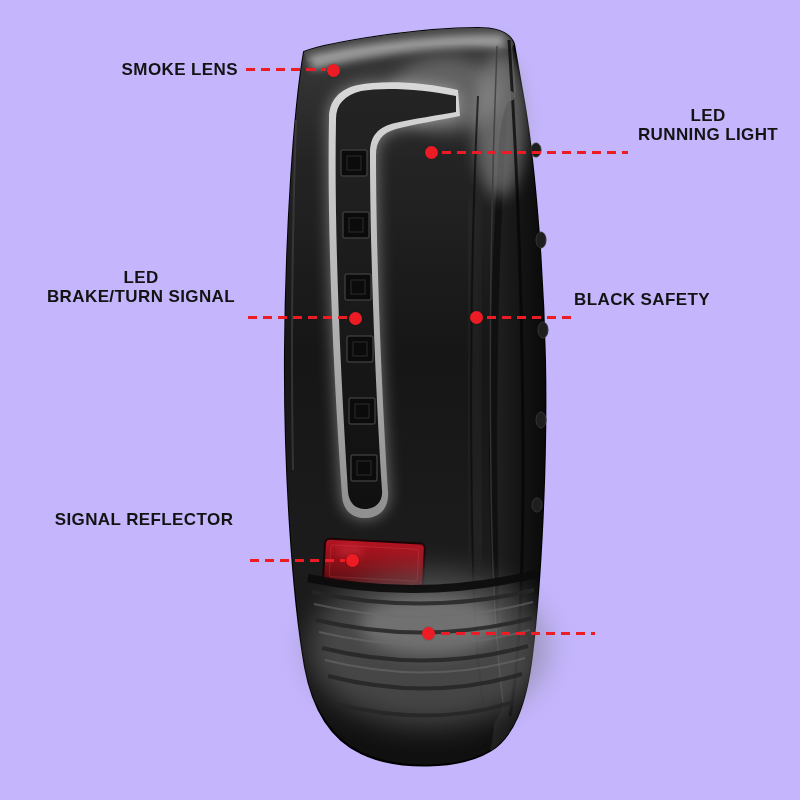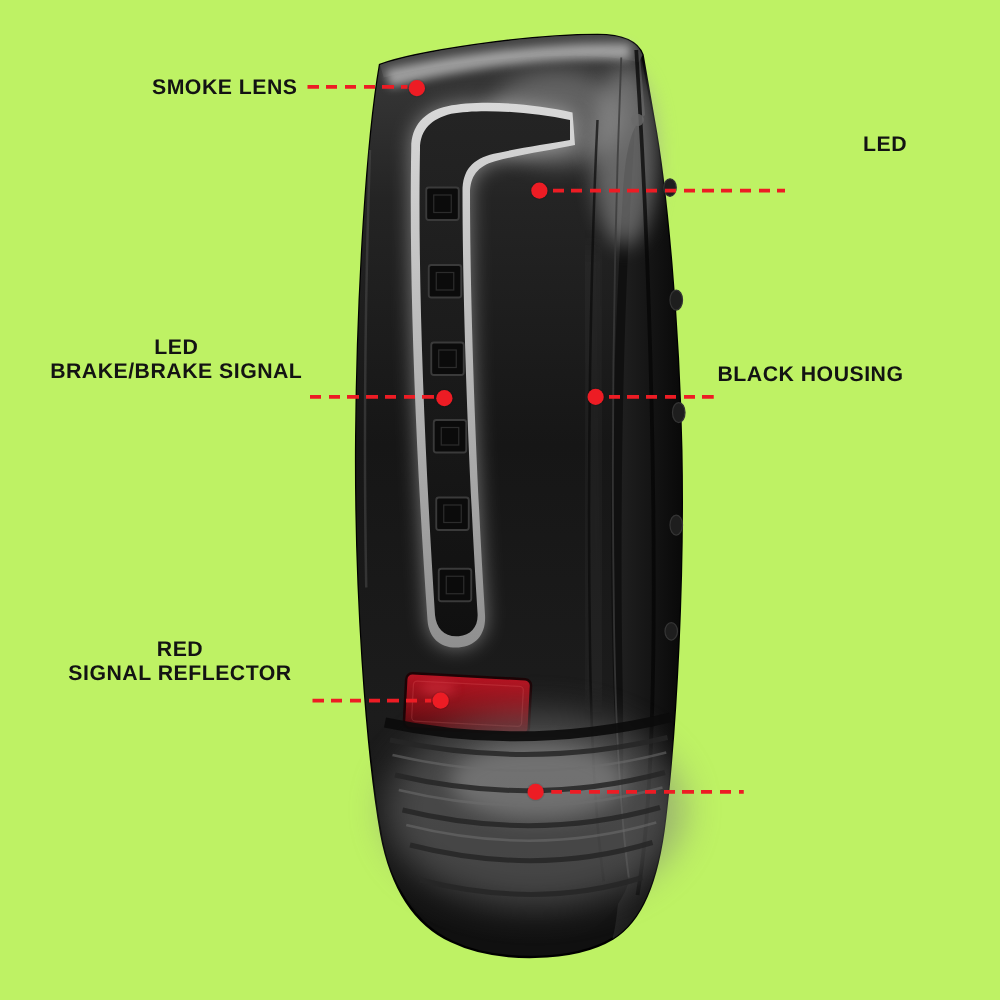--- a/index.html
+++ b/index.html
@@ -1,17 +1,17 @@
 <!DOCTYPE html>
 <html style="--accent: #ed1c24;"><head>
 <meta charset="utf-8">
 <style>
   html,body{margin:0;padding:0;background:#fff;}
   .stage{
-    position:relative;width:800px;height:800px;background:#bef264;overflow:hidden;
+    position:relative;width:800px;height:800px;background:#c4b5fd;overflow:hidden;
     font-family:"Liberation Sans",sans-serif;
   }
   .lamp-svg{position:absolute;left:0;top:0;}
   .callout{
     position:absolute;color:#131313;font-size:17px;font-weight:700;
     letter-spacing:.4px;line-height:19px;white-space:nowrap;
   }
   .co-line{display:block;}
   .dash{
     position:absolute;height:3px;
@@ -159,39 +159,39 @@
   </svg>
 
   <div class="callout" style="left:98px;top:60px;width:140px;text-align:right;">
     <span class="co-line">SMOKE LENS</span>
   </div>
   <div class="dash" style="left:246px;top:68px;width:80px;"></div>
   <div class="dot" style="left:327px;top:64px;"></div>
 
   <div class="callout" style="left:628px;top:106px;width:160px;text-align:center;">
     <span class="co-line">LED</span>
+    <span class="co-line">RUNNING LIGHT</span>
   </div>
   <div class="dash" style="left:442px;top:151px;width:186px;"></div>
   <div class="dot" style="left:425px;top:146px;"></div>
 
   <div class="callout" style="left:38px;top:268px;width:206px;text-align:center;">
     <span class="co-line">LED</span>
-    <span class="co-line">BRAKE/BRAKE SIGNAL</span>
+    <span class="co-line">BRAKE/TURN SIGNAL</span>
   </div>
   <div class="dash" style="left:248px;top:316px;width:100px;"></div>
   <div class="dot" style="left:349px;top:312px;"></div>
 
   <div class="callout" style="left:574px;top:290px;width:170px;text-align:left;">
-    <span class="co-line">BLACK HOUSING</span>
+    <span class="co-line">BLACK SAFETY</span>
   </div>
   <div class="dash" style="left:487px;top:316px;width:84px;"></div>
   <div class="dot" style="left:470px;top:311px;"></div>
 
   <div class="callout" style="left:42px;top:510px;width:204px;text-align:center;">
-    <span class="co-line">RED</span>
     <span class="co-line">SIGNAL REFLECTOR</span>
   </div>
   <div class="dash" style="left:250px;top:559px;width:95px;"></div>
   <div class="dot" style="left:346px;top:554px;"></div>
 
   <div class="dash" style="left:441px;top:632px;width:154px;"></div>
   <div class="dot" style="left:422px;top:627px;"></div>
 
 </div>
 

